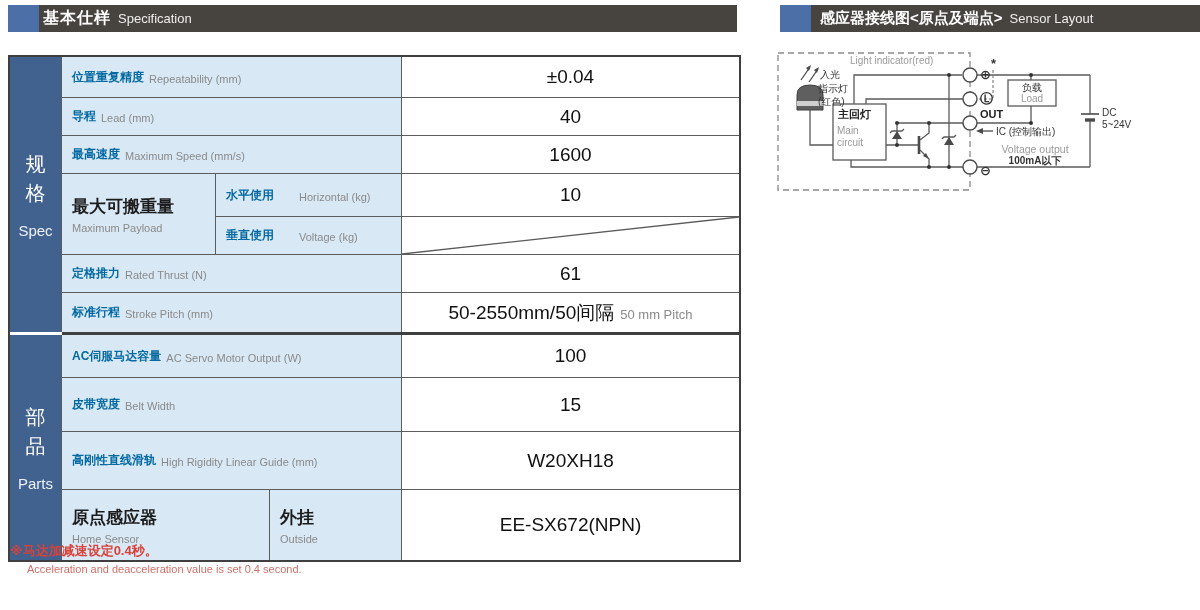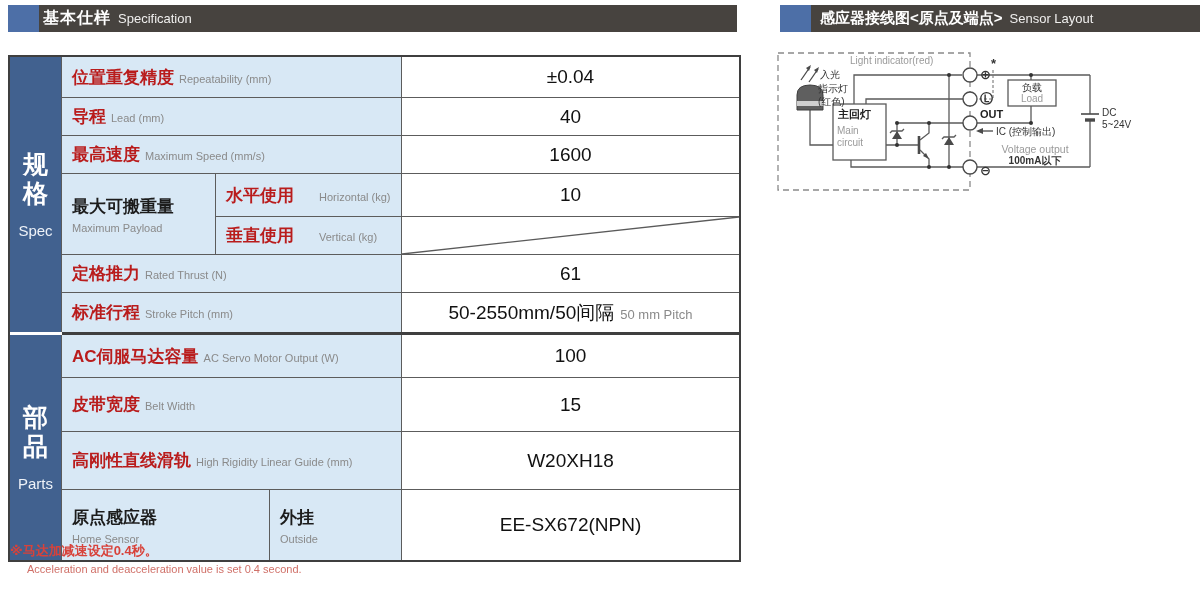--- a/index.html
+++ b/index.html
@@ -14,32 +14,32 @@
   #hdr-left{left:8px;top:5px;width:729px;}
   #hdr-right{left:780px;top:5px;width:420px;}
   #hdr-right .zh{font-size:15px;margin-left:9px;letter-spacing:0;}
 
   
   .spec-table{position:absolute;left:8px;top:55px;width:729px;height:503px;
               border:2px solid #3f3f3f;box-sizing:content-box;background:#fff;}
   .sb{position:absolute;left:0;width:52px;background:#41618f;color:#fff;
       display:flex;flex-direction:column;align-items:center;justify-content:center;
       border-right:1px solid #5c5c5c;box-sizing:border-box;}
-  .sb .big{font-size:25px;font-weight:700;line-height:29px;width:1em;word-break:break-all;text-align:right;}
+  .sb .big{font-size:20px;font-weight:400;line-height:29px;width:1em;word-break:break-all;text-align:right;}
   .sb .small{font-size:15px;margin-top:14px;color:#eef2f8;}
   .sb-spec{top:0;height:275px;}
   .sb-parts{top:278px;height:225px;}
 
   .rows{margin-left:52px;}
   .row{display:flex;box-sizing:border-box;}
   .h41{height:41px}.h38{height:38px}.h43{height:43px}.h39{height:39px}
   .h54{height:54px}.h58{height:58px}.h70{height:70px}
   .cell{box-sizing:border-box;border-right:1px solid #5c5c5c;border-bottom:1px solid #5c5c5c;}
   .label{background:#d8e8f5;display:flex;align-items:center;padding-left:10px;overflow:hidden;white-space:nowrap;}
-  .label .zh{font-size:17px;font-weight:700;color:#b91c1c;}
+  .label .zh{font-size:12px;font-weight:700;color:#0369a1;}
   .label .en{font-size:11px;color:#8a8a8a;margin-left:5px;padding-top:3px;}
   .label2{background:#d8e8f5;display:flex;flex-direction:column;justify-content:center;padding-left:10px;overflow:hidden;white-space:nowrap;}
   .label2 .zh{font-size:17px;font-weight:700;color:#1c1c1c;}
   .label2 .en{font-size:11px;color:#8a8a8a;margin-top:4px;}
   .w340{width:340px;flex:0 0 auto;}
   .w154{width:154px;flex:0 0 auto;justify-content:center;}
   .w186{width:186px;flex:0 0 auto;gap:20px;}
   .w208{width:208px;flex:0 0 auto;}
   .w132{width:132px;flex:0 0 auto;}
   .value{flex:1 1 auto;background:#fff;display:flex;align-items:center;justify-content:center;
@@ -129,21 +129,21 @@
         <div class="row h43">
           <div class="cell label w186">
             <span class="zh">水平使用</span>
             <span class="en">Horizontal (kg)</span>
           </div>
           <div class="value">10</div>
         </div>
         <div class="row h38">
           <div class="cell label w186">
             <span class="zh">垂直使用</span>
-            <span class="en">Vertical (kg)</span>
+            <span class="en">Voltage (kg)</span>
           </div>
           <div class="value diag">
             <svg viewBox="0 0 100 100" preserveAspectRatio="none">
               <line x1="0" y1="100" x2="100" y2="0" stroke="#5a5a5a" stroke-width="1.4" vector-effect="non-scaling-stroke"></line>
             </svg>
           </div>
         </div>
       </div>
     </div>
 

